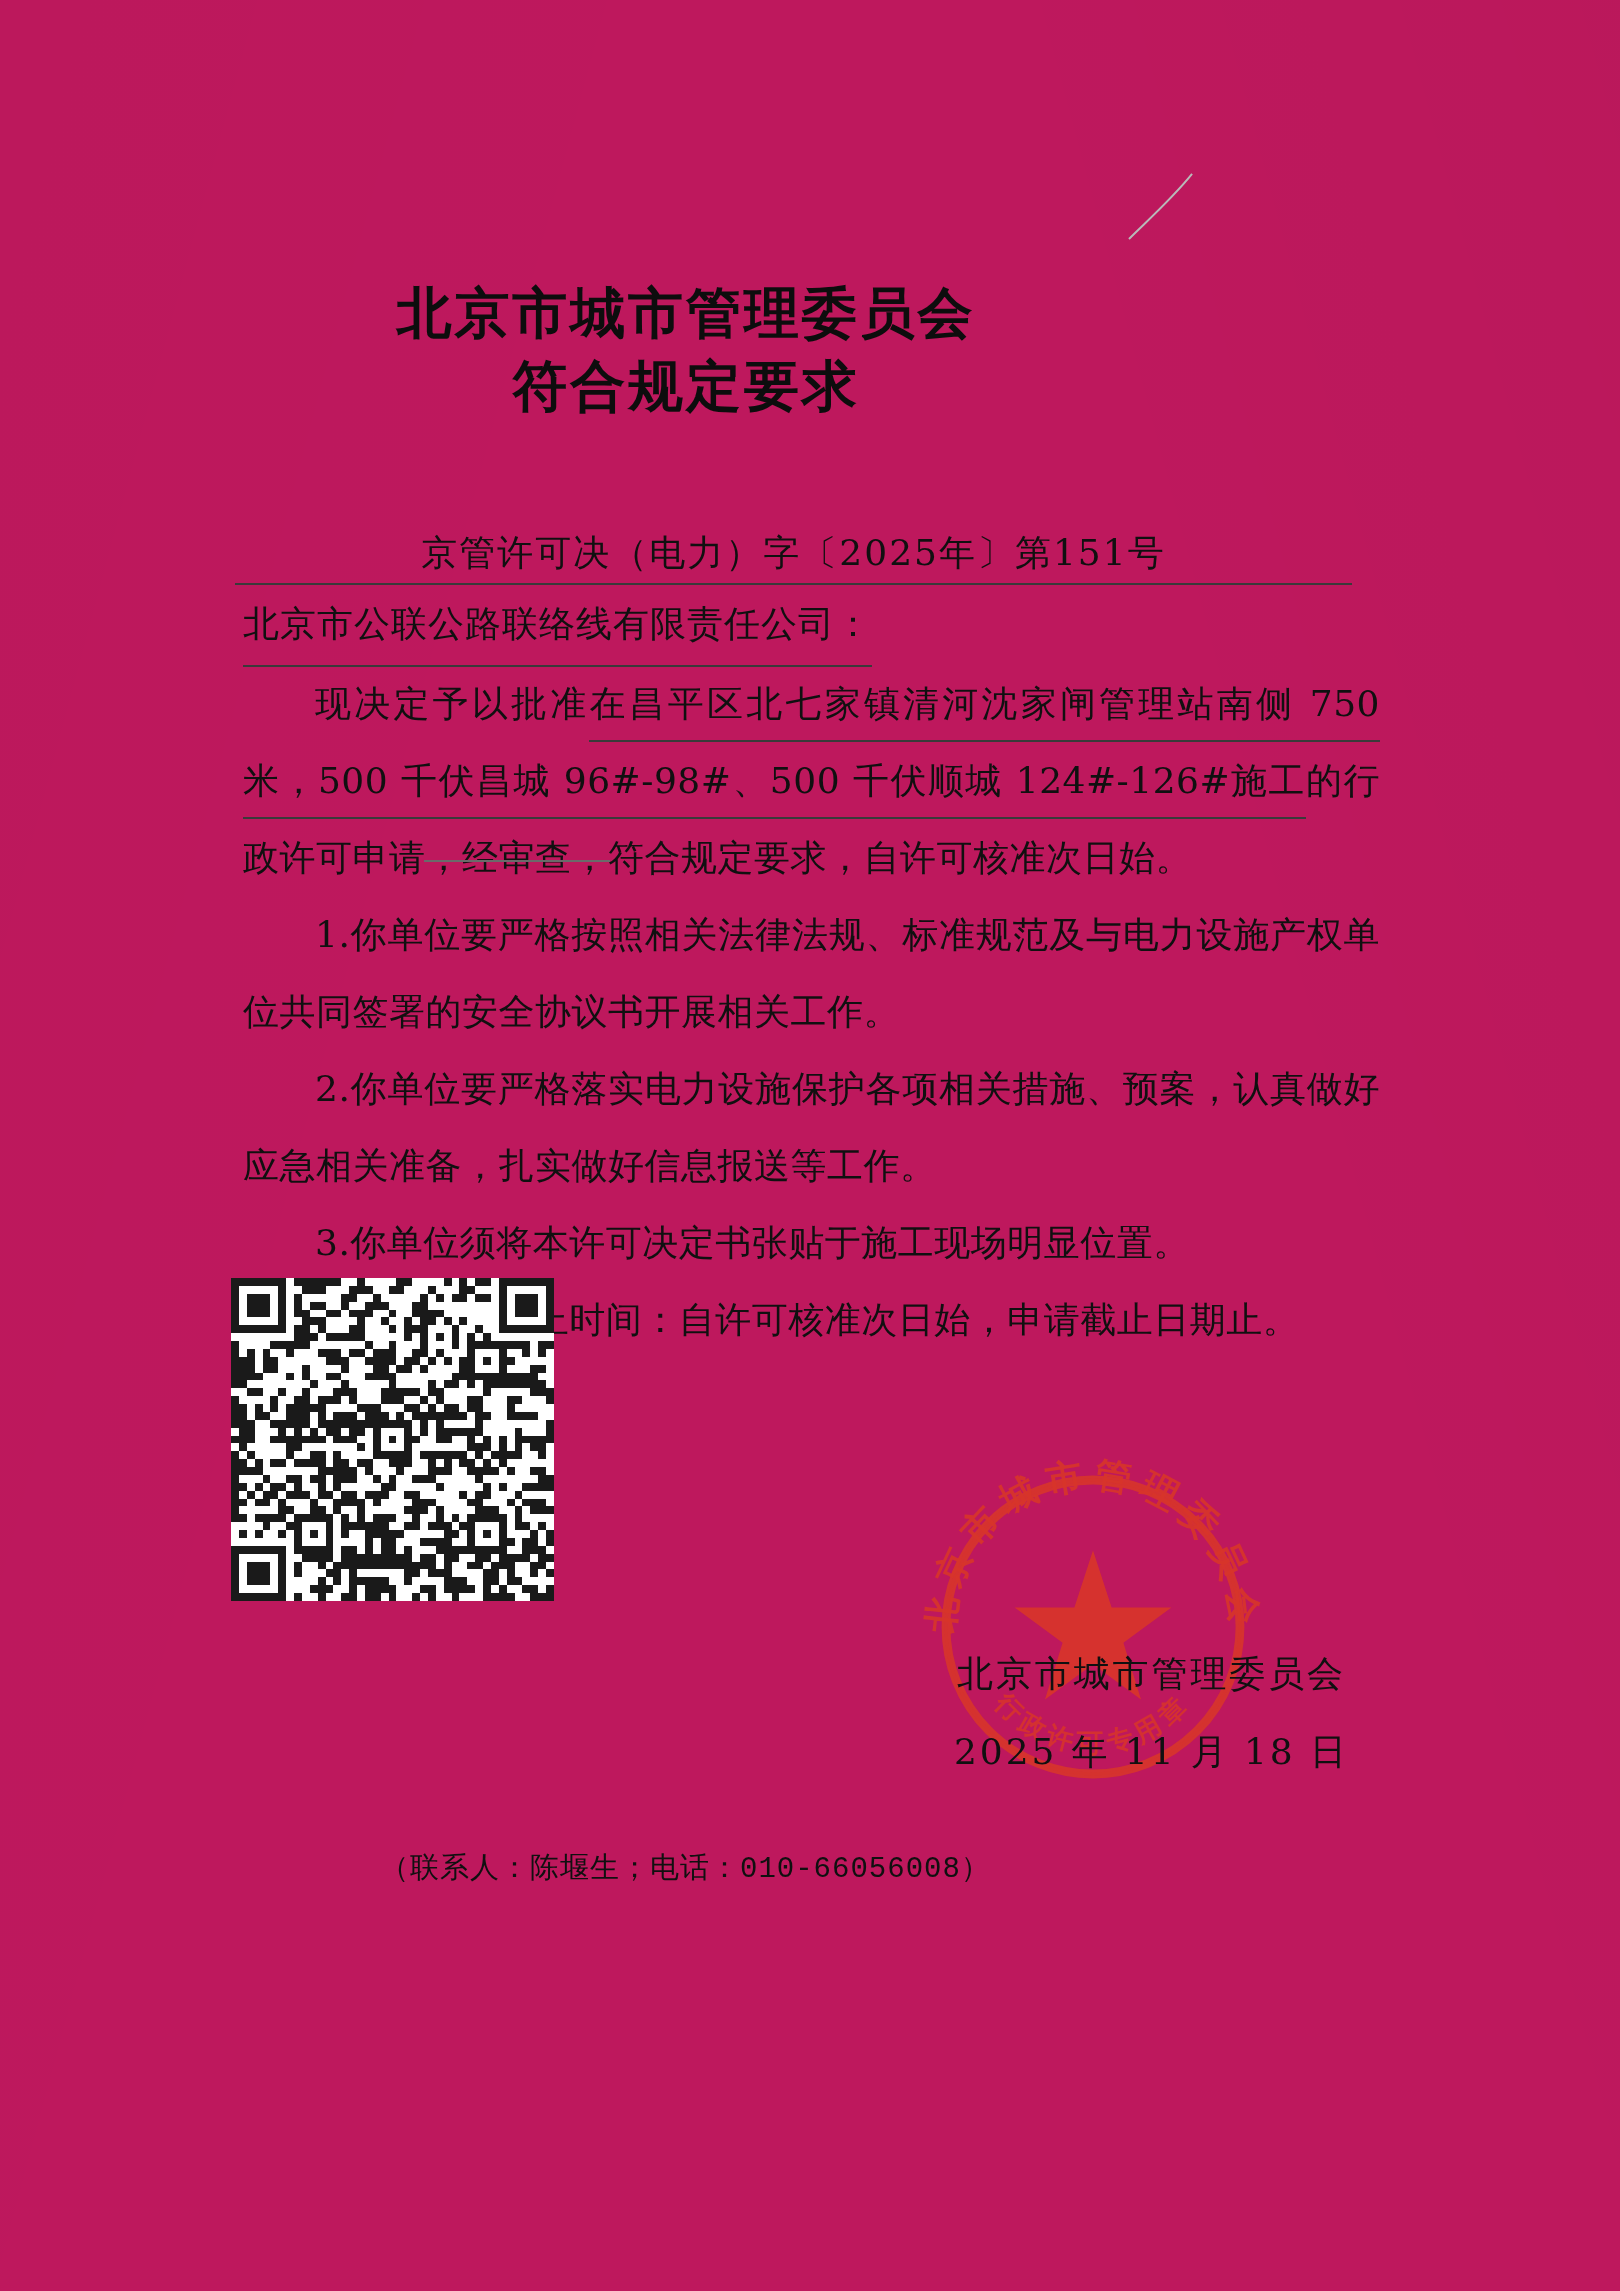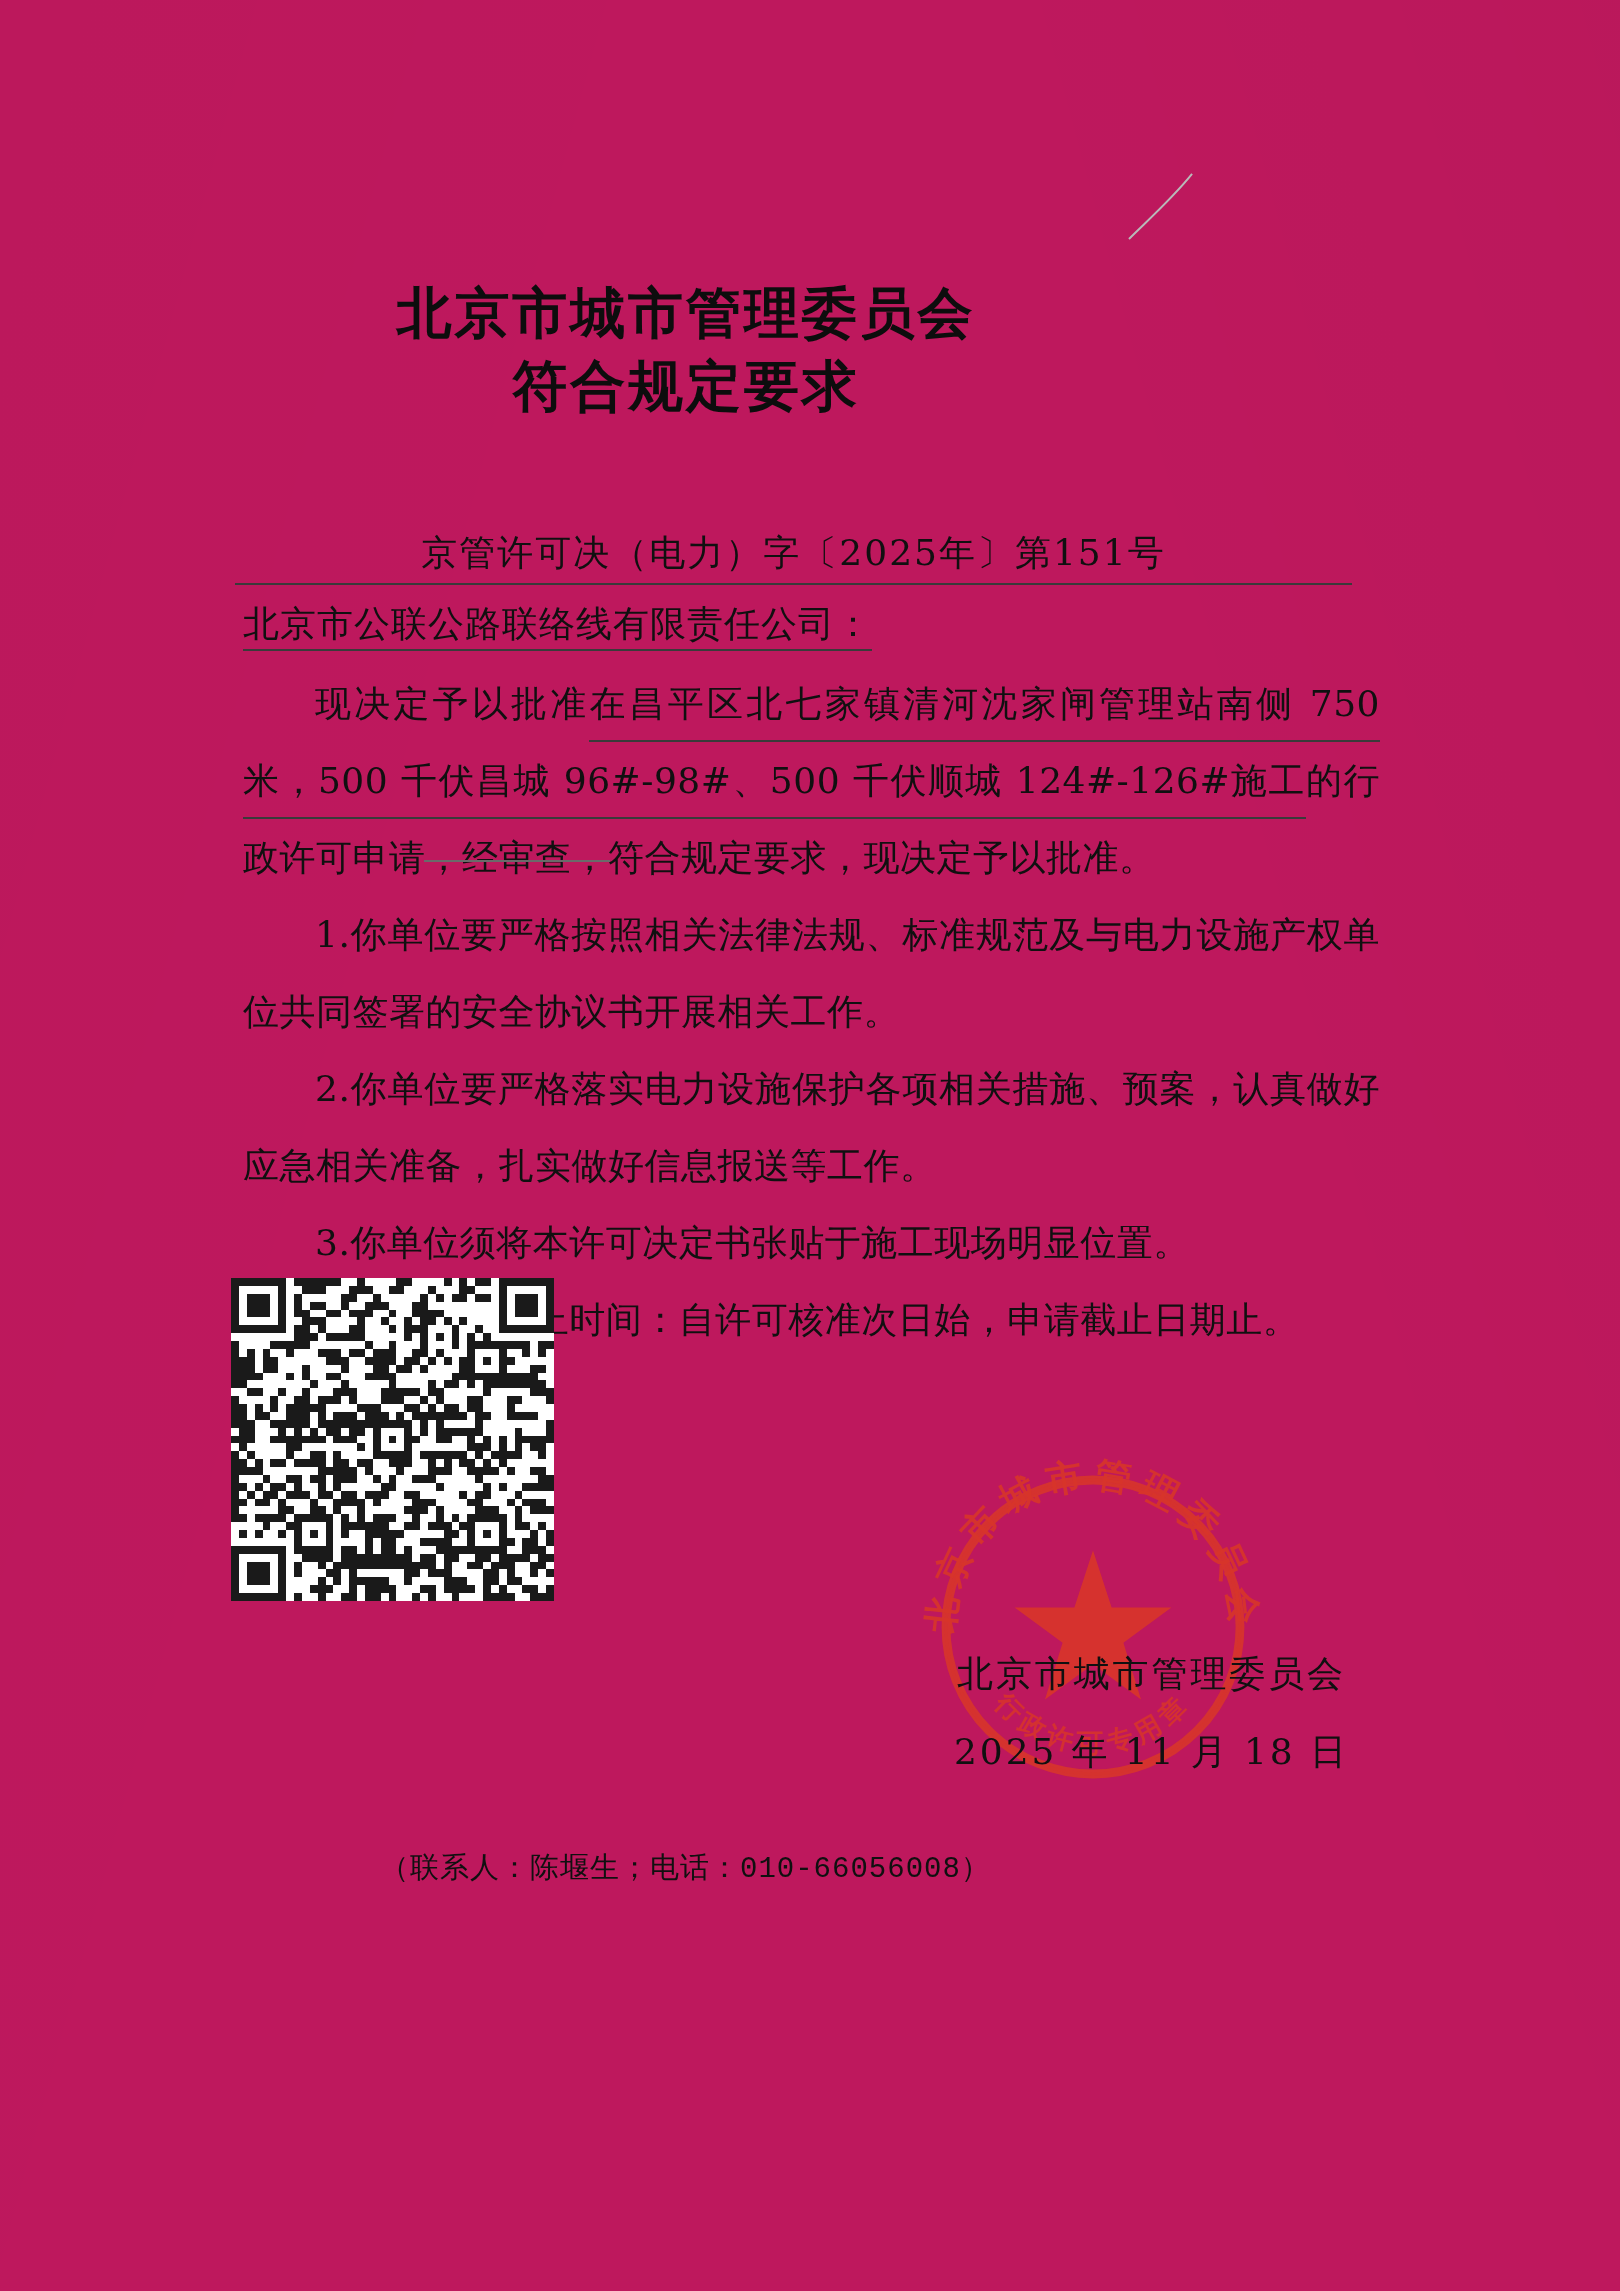--- a/index.html
+++ b/index.html
@@ -78,21 +78,21 @@
   }
 
   .recipient {
     position: absolute;
     left: 243px;
     top: 600px;
     font-size: 36px;
     letter-spacing: 1px;
     color: #101010;
     border-bottom: 2px solid #3a3a3a;
-    padding-bottom: 0;
+    padding-bottom: 16px;
   }
 
   .body-block {
     position: absolute;
     left: 243px;
     top: 665px;
     width: 1137px;
     font-size: 36px;
     line-height: 77px;
     letter-spacing: 0.5px;
@@ -179,21 +179,21 @@
     <div class="title-block">
       <div class="title-line">北京市城市管理委员会</div>
       <div class="title-line">符合规定要求</div>
     </div>
 
     <div class="doc-number">京管许可决（电力）字〔2025年〕第151号</div>
 
     <div class="recipient">北京市公联公路联络线有限责任公司：</div>
 
     <div class="body-block">
-      <p><span>现决定予以批准</span><span class="u">在昌平区北七家镇清河沈家闸管理站南侧 750 米，500 千伏昌城 96#-98#、500 千伏顺城 124#-126#施工</span><span>的行政许可申请</span><span class="strike-artifact">，经审查，</span><span>符合规定要求，现决定予以批准。</span></p>
+      <p><span>现决定予以批准</span><span class="u">在昌平区北七家镇清河沈家闸管理站南侧 750 米，500 千伏昌城 96#-98#、500 千伏顺城 124#-126#施工</span><span>的行政许可申请</span><span class="strike-artifact">，经审查，</span><span>符合规定要求，自许可核准次日始。</span></p>
       <p>1.你单位要严格按照相关法律法规、标准规范及与电力设施产权单位共同签署的安全协议书开展相关工作。</p>
       <p>2.你单位要严格落实电力设施保护各项相关措施、预案，认真做好应急相关准备，扎实做好信息报送等工作。</p>
       <p>3.你单位须将本许可决定书张贴于施工现场明显位置。</p>
       <p>4.施工作业起止时间：自许可核准次日始，申请截止日期止。</p>
     </div>
 
     <div class="qr-wrap">
       <svg viewBox="0 0 41 41" shape-rendering="crispEdges">
         <rect width="41" height="41" fill="#ffffff"></rect>
         <g fill="#1a1a1a" id="qrmods">

